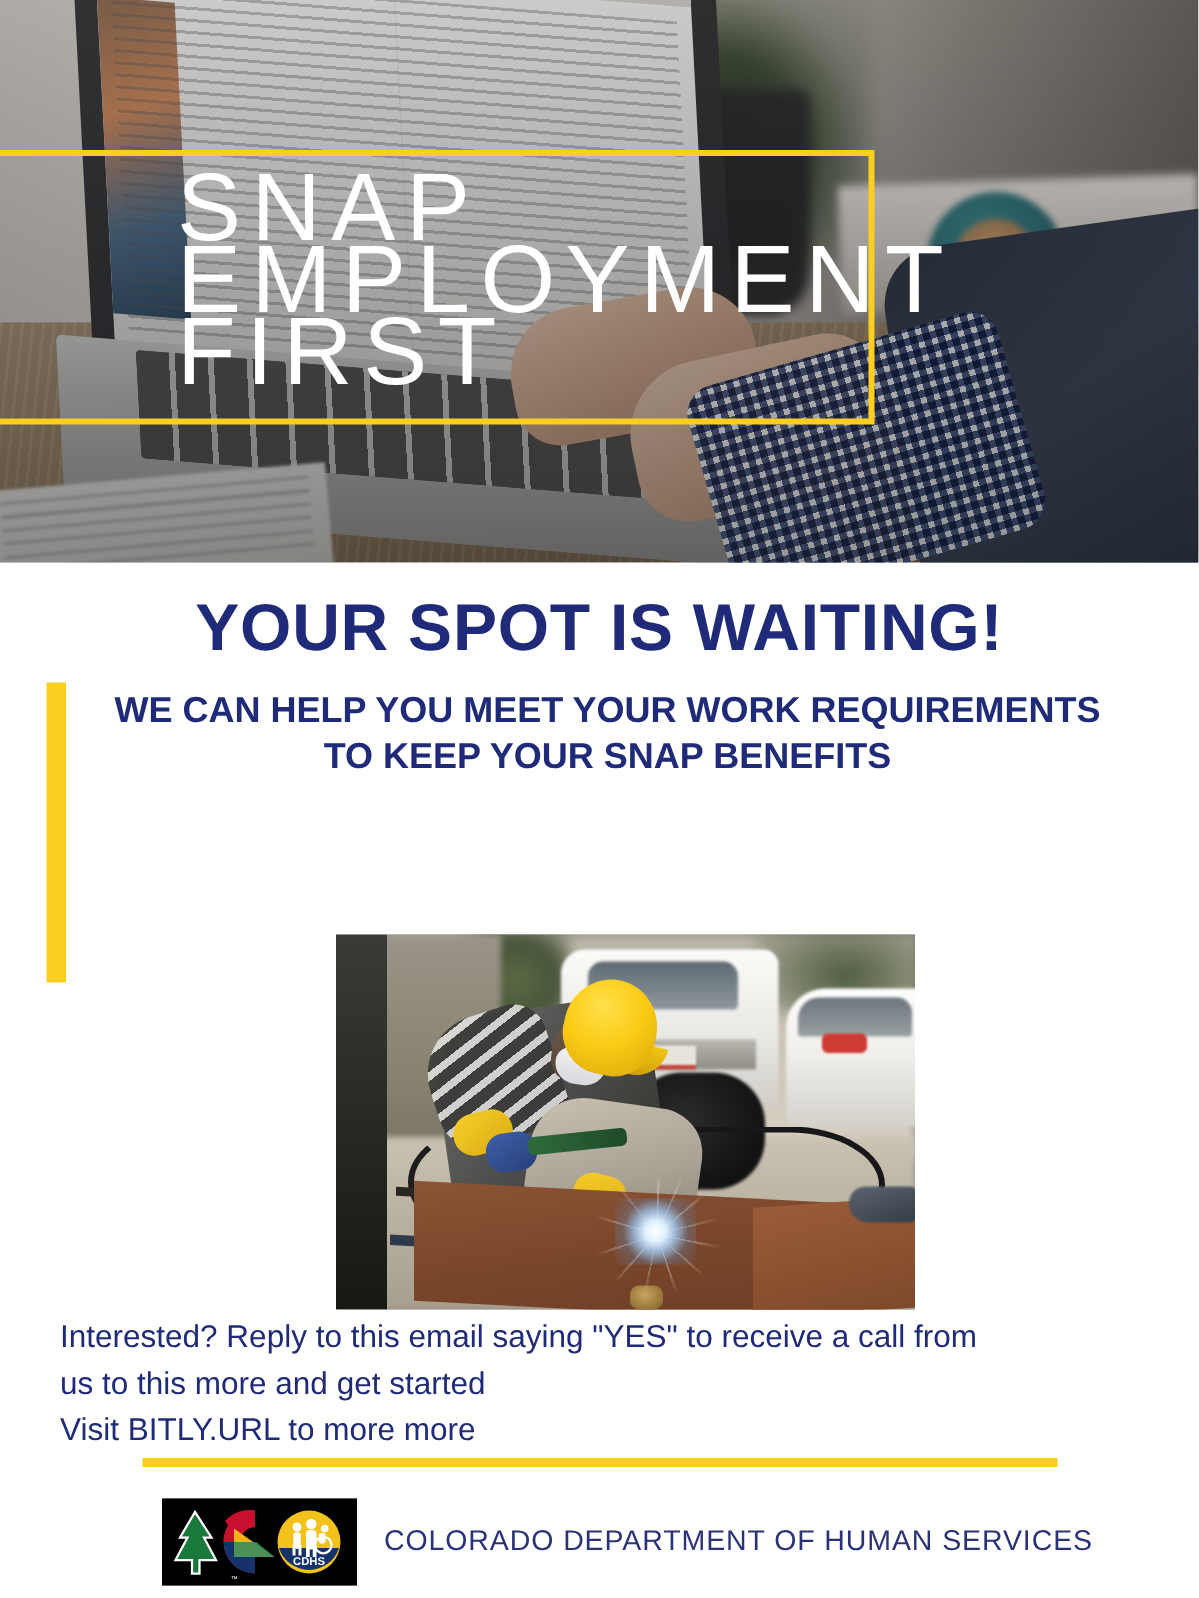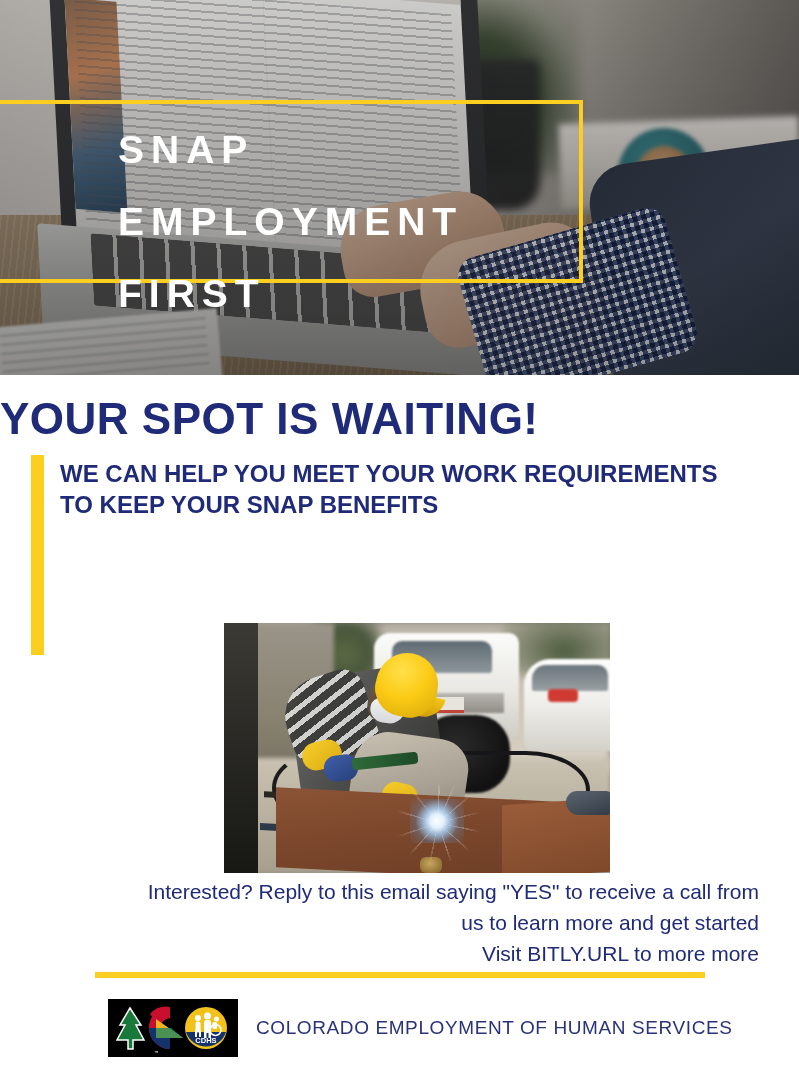--- a/index.html
+++ b/index.html
@@ -201,53 +201,54 @@
     height: 183px;
     border: 4px solid #FBCE1F;
     box-sizing: border-box;
   }
   .hero-title {
     position: absolute;
     left: 118px;
     top: 114px;
     width: 640px;
     color: #ffffff;
-    font-size: 39px;
-    line-height: 72px;
-    font-weight: 700;
+    font-size: 64px;
+    line-height: 48px;
+    font-weight: 400;
     letter-spacing: 7px;
     text-transform: uppercase;
     white-space: pre-line;
   }
 
   
   .headline {
     position: absolute;
     left: 0;
     top: 394px;
     width: 799px;
+    text-align: center;
     color: #1F2A78;
     font-size: 44px;
     font-weight: 700;
     letter-spacing: 0.5px;
   }
   .accent-bar {
     position: absolute;
     left: 31px;
     top: 455px;
     width: 13px;
     height: 200px;
     background: #FBCE1F;
   }
   .sub1 {
     position: absolute;
     left: 60px;
     top: 458px;
     width: 690px;
-    text-align: left;
+    text-align: center;
     color: #1F2A78;
     font-size: 24px;
     line-height: 31px;
     font-weight: 700;
   }
   .sub2 {
     position: absolute;
     left: 60px;
     top: 539px;
     width: 690px;
@@ -485,21 +486,21 @@
     background: #2e3a4c;
     transform: skewY(3deg);
   }
 
   
   .cta {
     position: absolute;
     left: 40px;
     top: 876px;
     width: 719px;
-    text-align: right;
+    text-align: left;
     color: #1F2A78;
     font-size: 21px;
     line-height: 31px;
     font-weight: 400;
   }
   .divider {
     position: absolute;
     left: 95px;
     top: 972px;
     width: 610px;
@@ -608,21 +609,21 @@
     <div class="w-steel"></div>
     <div class="w-steel2"></div>
     <div class="w-shoe"></div>
     <div class="w-nut"></div>
     <div class="w-spark-rays"></div>
     <div class="w-spark"></div>
   </div>
 
   <div class="cta">
     <div>Interested? Reply to this email saying "YES" to receive a call from</div>
-    <div>us to learn more and get started</div>
+    <div>us to this more and get started</div>
     <div>Visit BITLY.URL to more more</div>
   </div>
 
   <div class="divider"></div>
 
   <div class="footer">
     <div class="logo">
       <svg viewBox="0 0 260 116" width="130" height="58">
         <rect x="0" y="0" width="260" height="116" fill="#000000"></rect>
 
@@ -655,16 +656,16 @@
             <rect x="201" y="64" width="5" height="14"></rect>
             <circle cx="217" cy="40" r="5"></circle>
             <circle cx="215" cy="62" r="11" fill="none" stroke="#ffffff" stroke-width="3"></circle>
             <rect x="209" y="46" width="9" height="14" rx="3"></rect>
           </g>
           <text x="196" y="88" font-family="Liberation Sans, sans-serif" font-size="15" font-weight="700" fill="#ffffff" text-anchor="middle">CDHS</text>
         </g>
         <text x="92" y="110" font-family="Liberation Sans, sans-serif" font-size="9" fill="#ffffff">™</text>
       </svg>
     </div>
-    <div class="footer-text">COLORADO EMPLOYMENT OF HUMAN SERVICES</div>
+    <div class="footer-text">COLORADO DEPARTMENT OF HUMAN SERVICES</div>
   </div>
 
 </div>
 
 </body></html>

